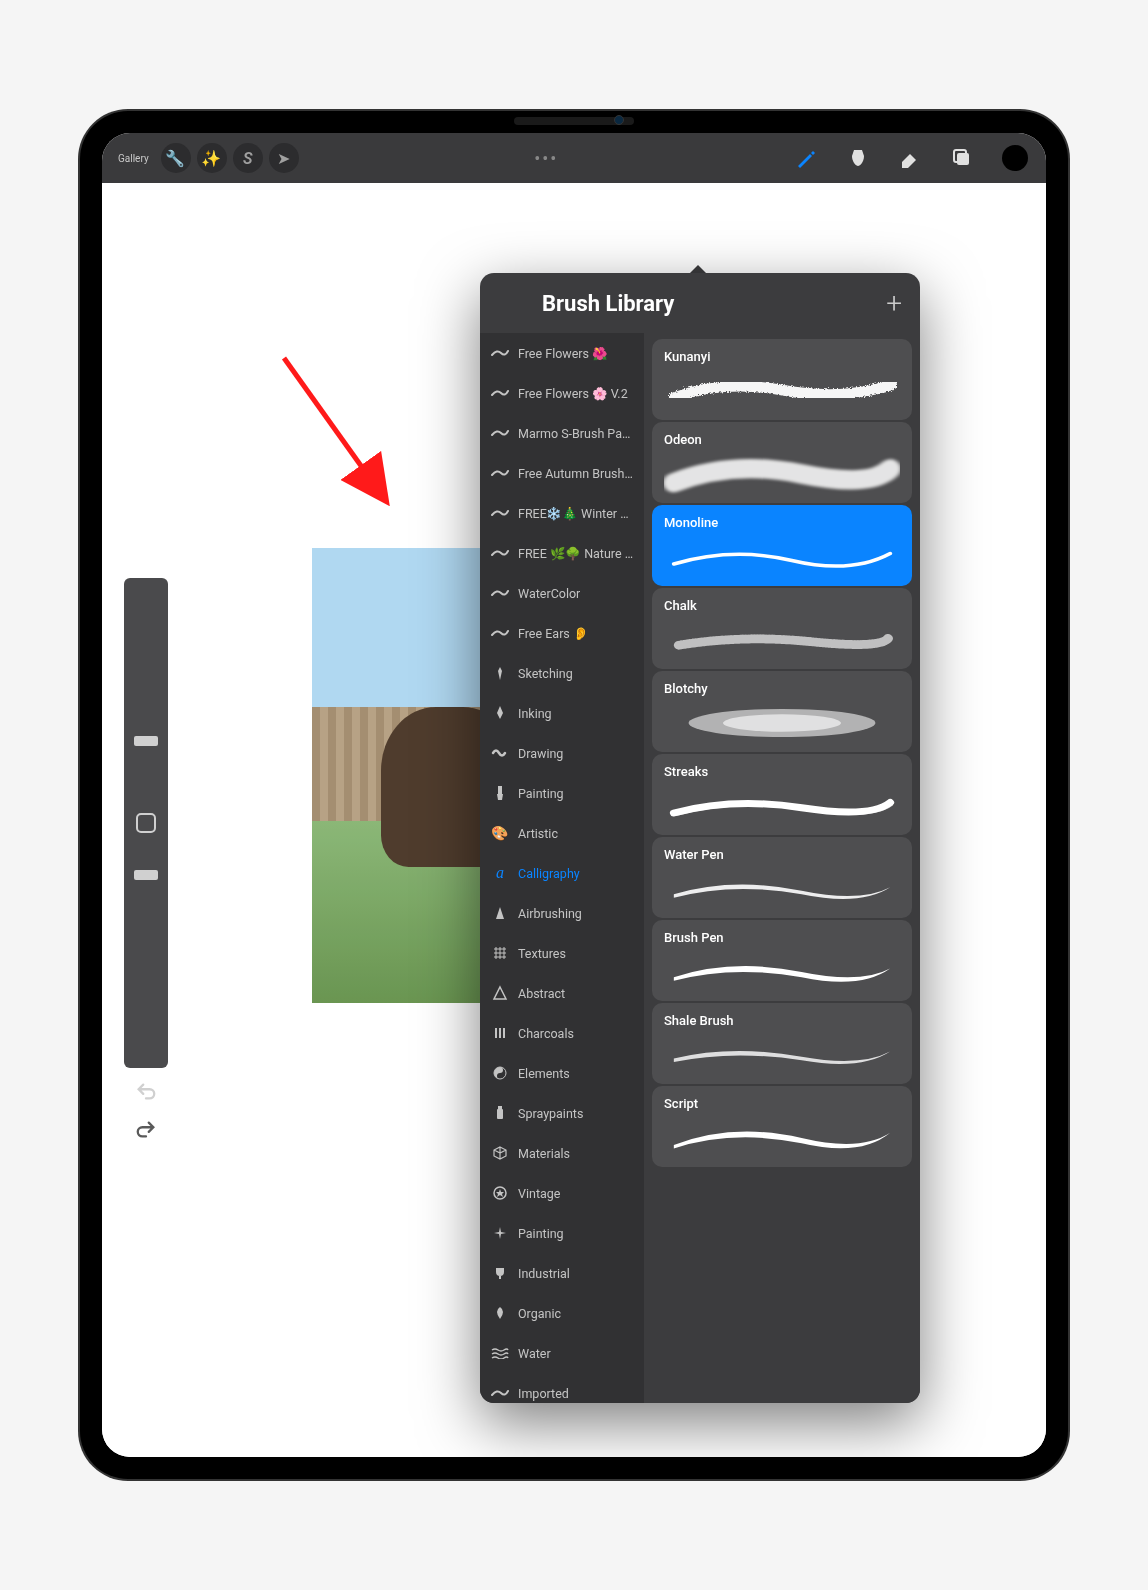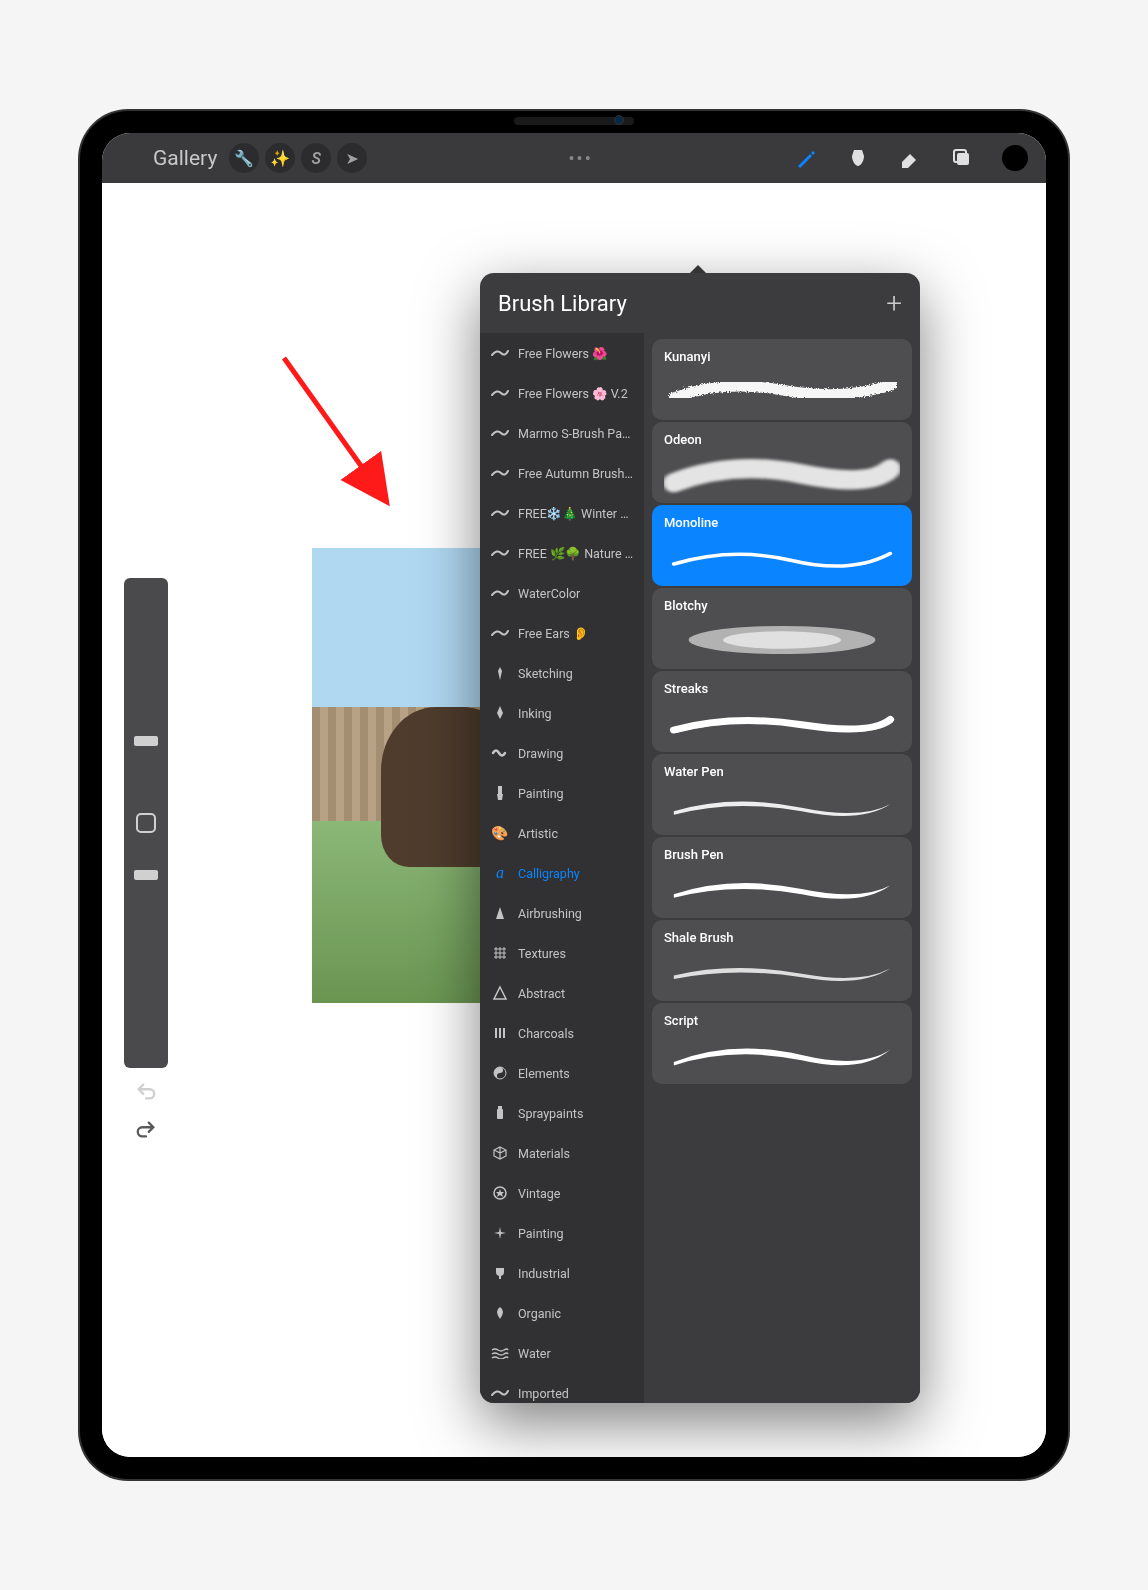--- a/index.html
+++ b/index.html
@@ -5,21 +5,21 @@
 * { margin:0; padding:0; box-sizing:border-box; font-family:-apple-system,BlinkMacSystemFont,"Segoe UI",Roboto,sans-serif; }
 body { width:1148px; height:1590px; background:#f5f5f5; display:flex; align-items:center; justify-content:center; }
 
 .device-frame { width:988px; height:1368px; background:#000; border-radius:48px; padding:22px; position:relative; box-shadow:0 0 0 2px #333; }
 .device-notch { position:absolute; top:6px; left:50%; transform:translateX(-50%); width:120px; height:8px; background:#1a1a1a; border-radius:4px; }
 .device-cam { position:absolute; top:4px; left:calc(50% + 40px); width:10px; height:10px; background:#0a2840; border-radius:50%; border:1px solid #333; }
 .screen { width:100%; height:100%; background:#fff; border-radius:28px; overflow:hidden; position:relative; }
 
 .toolbar { height:50px; background:#3a3a3c; display:flex; align-items:center; padding:0 10px; gap:6px; }
 .toolbar-left { display:flex; align-items:center; gap:6px; }
-.gallery-btn { color:#c8c8c8; font-size:21px; font-weight:400; padding:4px 6px; cursor:pointer;margin-left:35px; }
+.gallery-btn { color:#c8c8c8; font-size:10px; font-weight:400; padding:4px 6px; cursor:pointer; }
 .circle-btn { width:30px; height:30px; border-radius:50%; background:#2c2c2e; display:flex; align-items:center; justify-content:center; color:#a0a0a0; cursor:pointer; }
 .toolbar-center { flex:1; display:flex; justify-content:center; }
 .dots { color:#888; font-size:18px; letter-spacing:2px; }
 .toolbar-right { display:flex; align-items:center; gap:28px; padding-right:8px; }
 .tool-icon { width:24px; height:24px; display:flex; align-items:center; justify-content:center; color:#e0e0e0; cursor:pointer; }
 .tool-icon.active { color:#0a84ff; }
 .color-dot { width:26px; height:26px; border-radius:50%; background:#000; cursor:pointer; }
 
 .canvas-area { position:absolute; top:50px; left:0; right:0; bottom:0; background:#fff; }
 .photo { position:absolute; left:210px; top:365px; width:275px; height:455px; background:linear-gradient(to bottom, #a8d4f0 0%, #a8d4f0 35%, #8b7355 35%, #8b7355 60%, #7fb069 60%, #5a8a3f 100%); opacity:0.9; overflow:hidden; }
@@ -33,21 +33,21 @@
 .slider-track { flex:1; position:relative; display:flex; flex-direction:column; align-items:center; }
 .slider-handle { width:24px; height:10px; background:#d0d0d0; border-radius:2px; position:absolute; }
 .slider-square { width:20px; height:20px; border:2px solid #d0d0d0; border-radius:5px; position:absolute; top:50%; transform:translateY(-50%); }
 .undo-redo { position:absolute; left:22px; top:890px; width:44px; display:flex; flex-direction:column; align-items:center; gap:12px; padding-top:8px; }
 .undo-btn { color:#d0d0d0; cursor:pointer; }
 .redo-btn { color:#5a5a5a; cursor:pointer; }
 
 .popover { position:absolute; top:90px; left:378px; width:440px; height:1130px; background:#3c3c3e; border-radius:14px; box-shadow:0 20px 60px rgba(0,0,0,0.5); display:flex; flex-direction:column; overflow:hidden; }
 .popover-arrow { position:absolute; top:82px; left:586px; width:0; height:0; border-left:10px solid transparent; border-right:10px solid transparent; border-bottom:10px solid #3c3c3e; }
 .popover-header { height:60px; padding:0 18px; display:flex; align-items:center; justify-content:space-between; }
-.popover-title { color:#fff; font-size:22px; font-weight:400; }
+.popover-title { color:#fff; font-size:22px; font-weight:700;margin-left:44px; }
 .add-btn { color:#ccc; font-size:28px; font-weight:300; cursor:pointer; }
 
 .popover-body { flex:1; display:flex; overflow:hidden; }
 .cat-list { width:164px; background:#313133; overflow-y:auto; }
 .cat-item { height:40px; display:flex; align-items:center; padding:0 10px; gap:8px; cursor:pointer; color:#c4c4c4; font-size:12.5px; }
 .cat-item.selected { color:#0a84ff; }
 .cat-icon { width:20px; height:20px; display:flex; align-items:center; justify-content:center; flex-shrink:0; font-size:14px; }
 .cat-label { white-space:nowrap; overflow:hidden; text-overflow:ellipsis; }
 
 .brush-list { flex:1; background:#3c3c3e; overflow-y:auto; padding:6px 8px; display:flex; flex-direction:column; gap:2px; }
@@ -396,20 +396,28 @@
               </div>
               <div class="brush-item selected">
                 <div class="brush-name">Monoline</div>
                 <div class="brush-preview">
                   <svg viewBox="0 0 240 48" preserveAspectRatio="none">
                     <path d="M10 32 Q 70 12 130 28 T 230 20" stroke="#fff" stroke-width="4" fill="none" stroke-linecap="round"></path>
                   </svg>
                 </div>
               </div>
               <div class="brush-item">
+                <div class="brush-name">Chalk</div>
+                <div class="brush-preview">
+                  <svg viewBox="0 0 240 48" preserveAspectRatio="none">
+                    <path d="M15 30 Q 80 18 150 26 T 228 22" stroke="#ddd" stroke-width="10" fill="none" stroke-linecap="round" opacity="0.8" stroke-dasharray="2 1"></path>
+                  </svg>
+                </div>
+              </div>
+              <div class="brush-item">
                 <div class="brush-name">Blotchy</div>
                 <div class="brush-preview">
                   <svg viewBox="0 0 240 48" preserveAspectRatio="none">
                     <ellipse cx="120" cy="24" rx="95" ry="16" fill="#ccc" opacity="0.8"></ellipse>
                     <ellipse cx="120" cy="24" rx="60" ry="10" fill="#fff" opacity="0.6"></ellipse>
                   </svg>
                 </div>
               </div>
               <div class="brush-item">
                 <div class="brush-name">Streaks</div>

